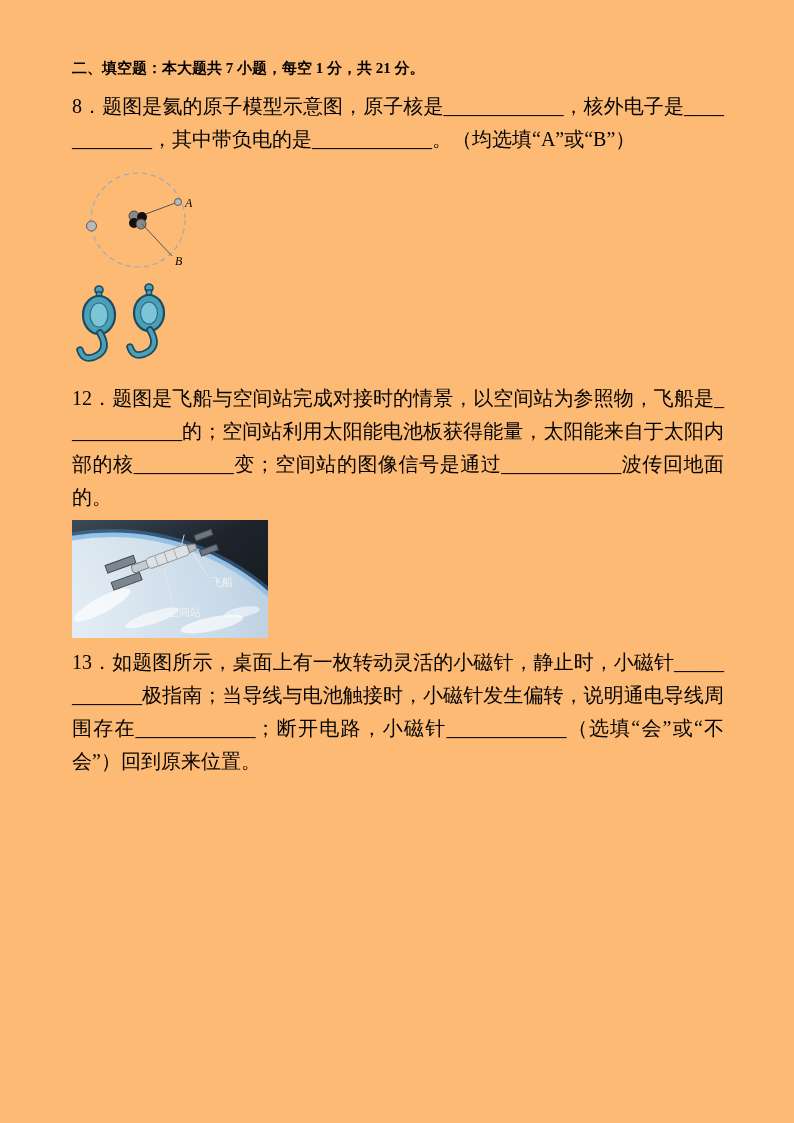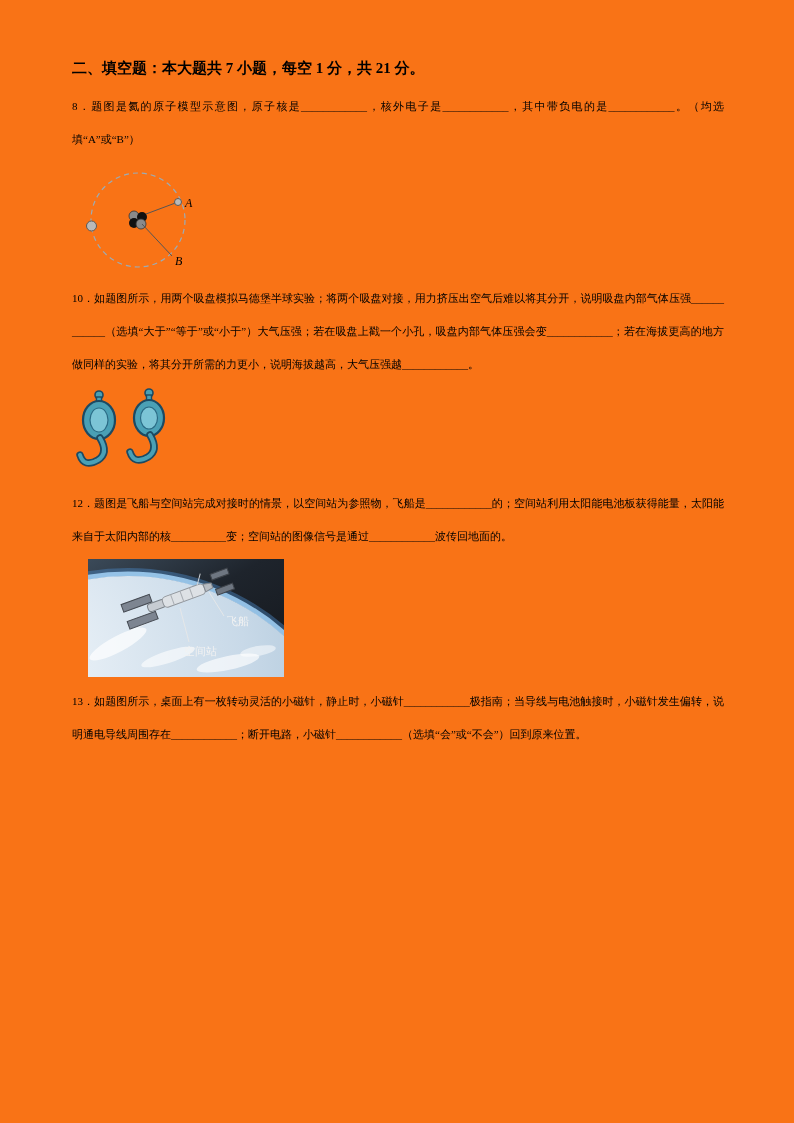--- a/index.html
+++ b/index.html
@@ -6,40 +6,40 @@
   body{
     width:794px;height:1123px;
     font-family:"Liberation Serif","DejaVu Serif",serif;
     color:#000;
     -webkit-font-smoothing:antialiased;
   }
   .page{
     box-sizing:border-box;
     width:794px;height:1123px;
     padding:56px 70px 34px 72px;
-    background:#f97316;
+    background:#fdba74;
     overflow:hidden;
   }
   .section-header{
     font-size:15px;
     font-weight:bold;
     margin:0 0 10px 0;
     line-height:24px;
   }
   .q{
-    font-size:11px;
+    font-size:20px;
     line-height:33px;
     text-align:justify;
     margin:0 0 2px 0;
     word-break:break-all;
   }
   .figure{margin:6px 0 8px 0;}
   .figure svg{display:block;}
   .atom-fig{margin-left:4px;}
-  .station-fig{width:196px;height:118px;margin-left:16px;}
+  .station-fig{width:196px;height:118px;}
   .station-fig svg text{font-family:"Liberation Sans","DejaVu Sans",sans-serif;font-size:11px;}
   .atom-fig svg text{font-style:italic;font-size:12px;font-family:"Liberation Serif",serif;}
 </style>
 </head>
 <body>
 
 <div class="page">
 
   <h2 class="section-header">二、填空题：本大题共 7 小题，每空 1 分，共 21 分。</h2>
 
@@ -62,21 +62,20 @@
       <line x1="70" y1="52" x2="102" y2="40" stroke="#555" stroke-width="1"></line>
       <circle cx="102" cy="40" r="3.5" fill="#b9b9b9" stroke="#5a5a5a" stroke-width="1"></circle>
       <text x="109" y="45">A</text>
 
       <line x1="66" y1="62" x2="96" y2="94" stroke="#555" stroke-width="1"></line>
       <text x="99" y="103">B</text>
     </svg>
   </div>
 
 
-  <p class="q">10．如题图所示，用两个吸盘模拟马德堡半球实验；将两个吸盘对接，用力挤压出空气后难以将其分开，说明吸盘内部气体压强____________（选填“大于”“等于”或“小于”）大气压强；若在吸盘上戳一个小孔，吸盘内部气体压强会变____________；若在海拔更高的地方做同样的实验，将其分开所需的力更小，说明海拔越高，大气压强越____________。</p>
 
   <div class="figure">
     <svg width="112" height="92" viewBox="0 0 112 92">
 
       <g transform="translate(27,32)">
         <circle cx="0" cy="-24" r="4" fill="#4aa0b5" stroke="#1c4a63" stroke-width="1.6"></circle>
         <rect x="-2.5" y="-22" width="5" height="6" fill="#4aa0b5" stroke="#1c4a63" stroke-width="1.4"></rect>
         <ellipse cx="0" cy="1" rx="16" ry="19" stroke="#1c4a63" stroke-width="2.2" fill="#4aa0b5"></ellipse>
         <ellipse cx="0" cy="1" rx="9" ry="12" stroke="#2a6b85" stroke-width="1.2" fill="#7cc5d6"></ellipse>
         <path d="M 1 19 q 9 15 -2 22 q -14 8 -18 -5" fill="none" stroke="#1c4a63" stroke-width="7.5" stroke-linecap="round"></path>

